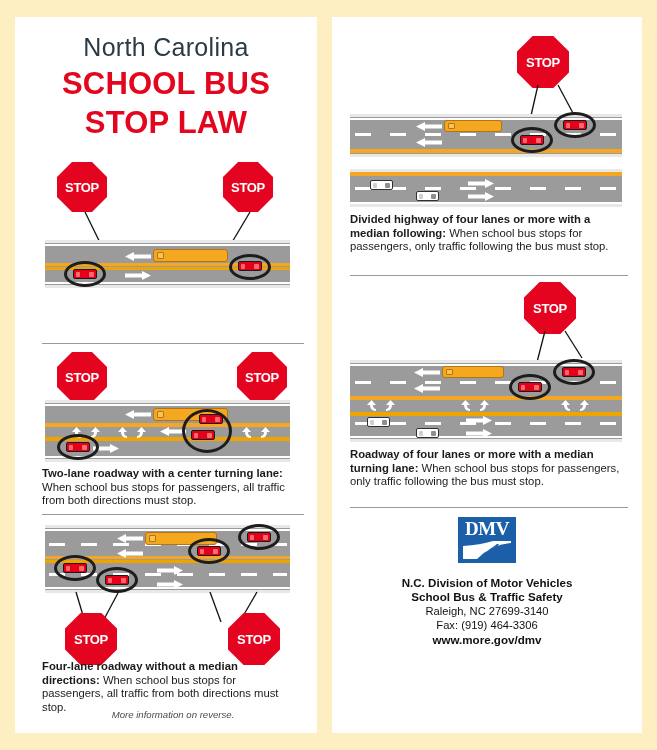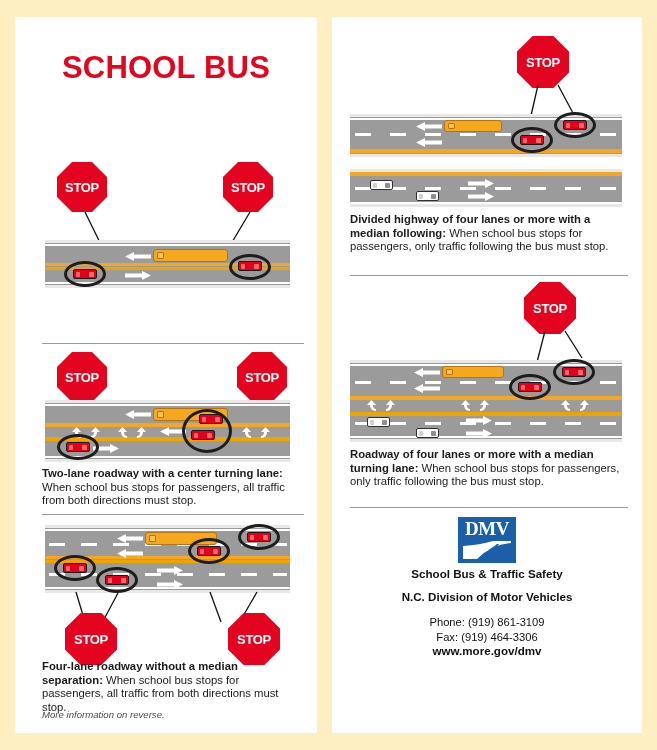--- a/index.html
+++ b/index.html
@@ -20,32 +20,32 @@
   .panel-right{left:332px;top:17px;width:310px;height:716px;}
 
   
   .hdr{position:absolute;left:0;top:16px;width:100%;text-align:center;}
   .hdr-sub{
     font-size:25px;color:#2B3A45;letter-spacing:.3px;
     line-height:28px;font-weight:400;
   }
   .hdr-main{
     font-size:31px;color:#E3061F;font-weight:bold;
-    line-height:33px;letter-spacing:.2px;margin-top:18px;
+    line-height:33px;letter-spacing:.2px;margin-top:6px;
   }
 
   
   .cap{
     position:absolute;font-size:11.3px;line-height:13.6px;color:#1B1B1B;
   }
   .cap b{font-weight:bold;}
   .rule{position:absolute;height:1px;background:#9a9a9a;}
   .note{
     position:absolute;font-size:9.6px;font-style:italic;color:#4b4b4b;
-    text-align:left;
+    text-align:center;
   }
 
   
   .road{position:absolute;}
   .bed{position:absolute;left:0;background:#9B9B9B;width:100%;}
   .shoulder{position:absolute;left:0;width:100%;background:#E8E8E8;height:3px;}
   .edge{position:absolute;left:0;width:100%;background:#FFFFFF;height:2px;}
   .yellow{position:absolute;left:0;width:100%;background:#F5A623;}
   .yellow2{background:#F0A400;}
   .dashrow{position:absolute;left:0;width:100%;height:3px;}
@@ -128,21 +128,23 @@
   .f4{font-size:11.6px;font-weight:bold;color:#111;line-height:14.5px;}
 </style>
 </head>
 <body>
 
 <div class="page">
 
   <div class="panel panel-left">
 
     <div class="hdr">
+      <div class="hdr-sub">North Carolina</div>
       <div class="hdr-main">SCHOOL BUS</div>
+      <div class="hdr-main">STOP LAW</div>
     </div>
 
     <div class="stop" style="left:42px;top:145px;width:50px;height:50px;">
       <div class="oct">
           <span style="font-size:13px">STOP</span>
         </div>
     </div>
     <div class="stop" style="left:208px;top:145px;width:50px;height:50px;">
       <div class="oct">
           <span style="font-size:13px">STOP</span>
@@ -320,21 +322,21 @@
           <span style="font-size:13px">STOP</span>
         </div>
     </div>
     <div class="stop" style="left:213px;top:596px;width:52px;height:52px;">
       <div class="oct">
           <span style="font-size:13px">STOP</span>
         </div>
     </div>
 
     <div class="cap" style="left:27px;top:643px;width:255px;">
-      <b>Four-lane roadway without a median separation:</b><span> When school bus stops for passengers, all traffic from both directions must stop.</span>
+      <b>Four-lane roadway without a median directions:</b><span> When school bus stops for passengers, all traffic from both directions must stop.</span>
     </div>
 
     <div class="note" style="left:27px;top:692px;width:262px;">More information on reverse.</div>
   </div>
 
   <div class="panel panel-right">
 
     <div class="stop" style="left:185px;top:19px;width:52px;height:52px;">
       <div class="oct">
           <span style="font-size:13px">STOP</span>
@@ -504,20 +506,20 @@
     <div class="rule" style="left:18px;top:490px;width:278px;"></div>
 
     <div class="dmvwrap" style="top:500px;">
       <div class="dmvlogo">
         <div class="dmvtxt">DMV</div>
         <svg class="road-ic" viewBox="0 0 48 19">
           <path d="M0 19 L0 6 Q17 5 30 1 L48 1 L48 3 Q28 5 14 19 Z" fill="#FFFFFF"></path>
           <path d="M34 4 q-5 4 -9 6 q5 -1 8 -4 q-4 5 -10 8 q9 -2 13 -10 z" fill="#1B5FA8"></path>
         </svg>
       </div>
+      <div class="f1" style="margin-top:9px;">N.C. Division of Motor Vehicles</div>
       <div class="f1">School Bus &amp; Traffic Safety</div>
-      <div class="f1" style="margin-top:9px;">N.C. Division of Motor Vehicles</div>
-      <div class="f3" style="margin-top:11px;">Phone: (919) 861-3109</div>
+      <div class="f2">Raleigh, NC 27699-3140</div>
       <div class="f3">Fax: (919) 464-3306</div>
       <div class="f4">www.more.gov/dmv</div>
     </div>
   </div>
 </div>
 
 </body></html>

